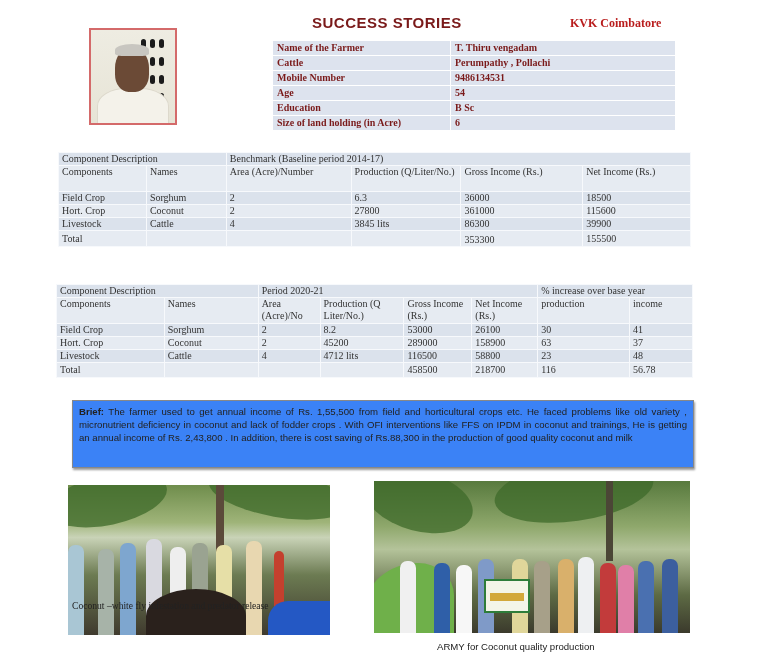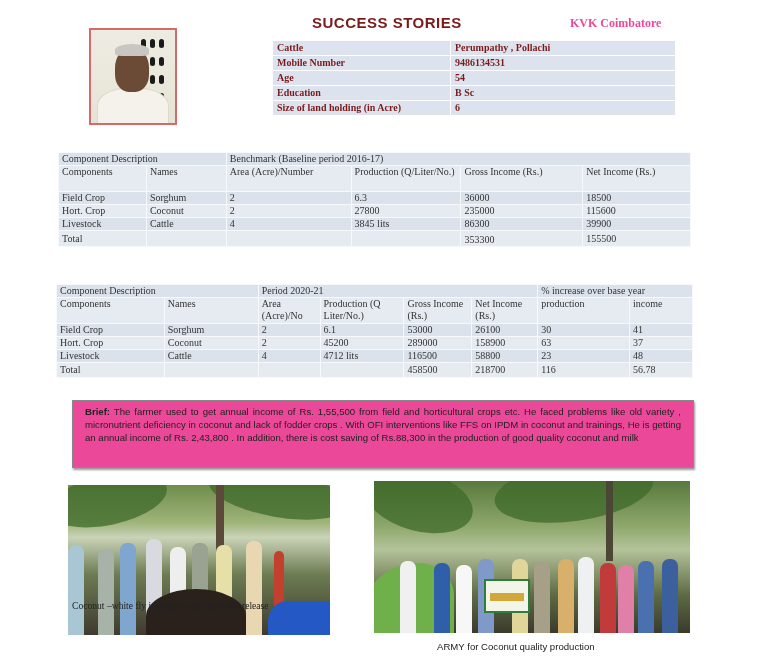--- a/index.html
+++ b/index.html
@@ -6,21 +6,21 @@
   html, body { width: 780px; height: 660px; background: #ffffff; overflow: hidden; }
   body { position: relative; font-family: "Liberation Serif", serif; color: #222; }
 
   .title {
     position: absolute; left: 312px; top: 14px;
     font-family: "Liberation Sans", sans-serif; font-weight: bold;
     font-size: 15px; color: #7a1a1a; letter-spacing: 0.5px;
   }
   .org {
     position: absolute; left: 570px; top: 16px;
-    font-weight: bold; font-size: 12px; color: #ec4899;
+    font-weight: bold; font-size: 12px; color: #b91c1c;
   }
 
   .photo {
     position: absolute; left: 89px; top: 28px; width: 88px; height: 97px;
     border: 2px solid #d46a6a; background: #f1efe6; overflow: hidden;
   }
   .photo .wall { position:absolute; inset:0; background: linear-gradient(180deg,#eeece2,#e7e4d6); }
   .photo .holes { position:absolute; right:6px; top:6px; width:30px; }
   .photo .holes span { display:inline-block; width:5px; height:9px; background:#1b1b1b; border-radius:3px; margin:2px 2px; }
   .photo .head { position:absolute; left:24px; top:18px; width:34px; height:44px; background:#6b4a36; border-radius:45% 45% 40% 40%; }
@@ -42,22 +42,22 @@
     position: absolute; border-collapse: collapse;
     font-size: 10px; color: #333;
   }
   table.data td { background: #dbe2ec; border: 1px solid #f7f9fc; padding: 0 3px; line-height: 12px; }
   table.data td.c { }
   table.data tr.alt td { background: #e6ebf2; }
 
   .brief {
     position: absolute; left: 72px; top: 400px; width: 622px; height: 68px;
     border: 1px solid #888; box-shadow: 1px 2px 2px #999;
-    padding: 4px 12px; font-family: "Liberation Sans", sans-serif; font-size: 9.6px;
-    line-height: 13px; color: #222; text-align: justify; background: #ec4899;
+    padding: 4px 6px; font-family: "Liberation Sans", sans-serif; font-size: 9.6px;
+    line-height: 13px; color: #222; text-align: justify; background: #3b82f6;
   }
   .brief b { font-weight: bold; }
 
   .pic {
     position: absolute; overflow: hidden;
   }
   .pic1 { left: 68px; top: 485px; width: 262px; height: 150px;
     background: linear-gradient(180deg,#6f8d4c 0%,#9fb479 25%,#c9d3b7 35%,#6c7b52 60%,#3f3a2e 100%); }
   .pic2 { left: 374px; top: 481px; width: 316px; height: 152px;
     background: linear-gradient(180deg,#587a3e 0%,#8fa86c 30%,#b4c39a 45%,#5d6a44 75%,#3b3a2c 100%); }
@@ -84,20 +84,24 @@
     <span></span><span></span><span></span>
     <span></span><span></span><span></span>
   </div>
   <div class="shirt"></div>
   <div class="head"></div>
   <div class="hair"></div>
 </div>
 
 <table class="info-table">
   <tbody>
+      <tr>
+        <td>Name of the Farmer</td>
+        <td>T. Thiru vengadam</td>
+      </tr>
   <tr>
         <td>Cattle</td>
         <td>Perumpathy , Pollachi</td>
       </tr>
   <tr>
         <td>Mobile Number</td>
         <td>9486134531</td>
       </tr>
   <tr>
         <td>Age</td>
@@ -121,21 +125,21 @@
       <col style="width:88px">
       <col style="width:80px">
       <col style="width:125px">
       <col style="width:110px">
       <col style="width:122px">
       <col style="width:108px">
     </colgroup>
   <tbody>
       <tr>
     <td class="c" colspan="2">Component Description</td>
-    <td class="c" colspan="4">Benchmark (Baseline period 2016-17)</td>
+    <td class="c" colspan="4">Benchmark (Baseline period 2014-17)</td>
   </tr>
   <tr class="alt" style="height:26px; vertical-align:top;">
     <td class="c">Components</td>
     <td class="c">Names</td>
     <td class="c">Area (Acre)/Number</td>
     <td class="c">Production (Q/Liter/No.)</td>
     <td class="c">Gross Income (Rs.)</td>
     <td class="c">Net Income (Rs.)</td>
   </tr>
   <tr>
@@ -144,21 +148,21 @@
     <td class="c">2</td>
     <td class="c">6.3</td>
     <td class="c">36000</td>
     <td class="c">18500</td>
   </tr>
   <tr class="alt">
     <td>Hort. Crop</td>
     <td>Coconut</td>
     <td class="c">2</td>
     <td class="c">27800</td>
-    <td class="c">235000</td>
+    <td class="c">361000</td>
     <td class="c">115600</td>
   </tr>
   <tr>
     <td>Livestock</td>
     <td>Cattle</td>
     <td class="c">4</td>
     <td class="c">3845 lits</td>
     <td class="c">86300</td>
     <td class="c">39900</td>
   </tr>
@@ -199,21 +203,21 @@
     <td class="c">Production (Q Liter/No.)</td>
     <td class="c">Gross Income (Rs.)</td>
     <td class="c">Net Income (Rs.)</td>
     <td class="c">production</td>
     <td class="c">income</td>
   </tr>
   <tr>
     <td>Field Crop</td>
     <td>Sorghum</td>
     <td class="c">2</td>
-    <td class="c">6.1</td>
+    <td class="c">8.2</td>
     <td class="c">53000</td>
     <td class="c">26100</td>
     <td class="c">30</td>
     <td class="c">41</td>
   </tr>
   <tr class="alt">
     <td>Hort. Crop</td>
     <td>Coconut</td>
     <td class="c">2</td>
     <td class="c">45200</td>

